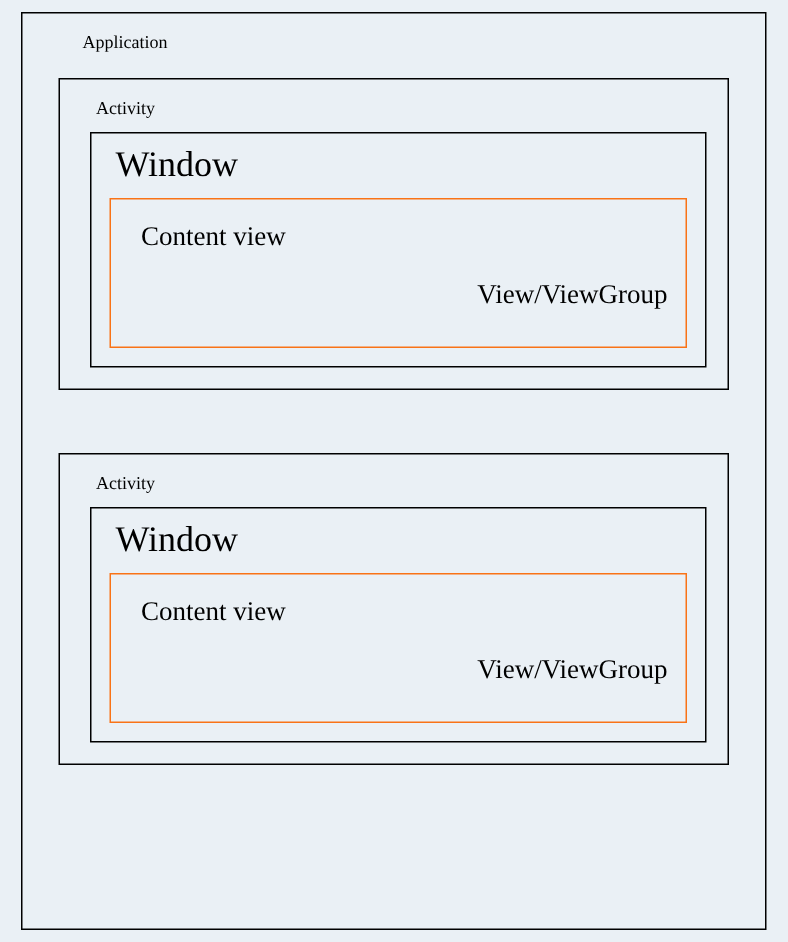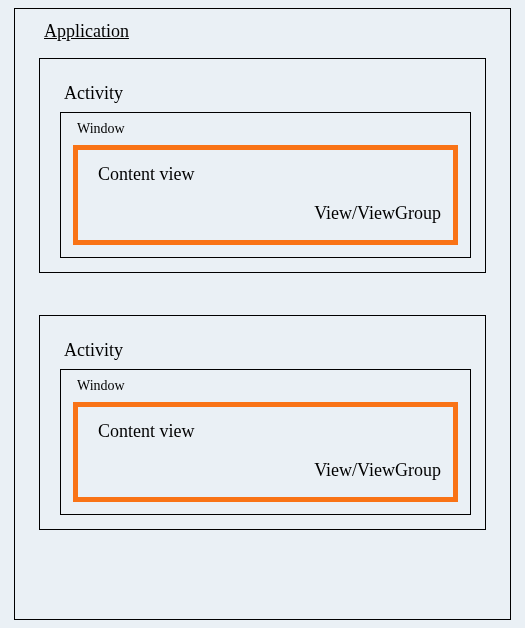--- a/index.html
+++ b/index.html
@@ -21,49 +21,48 @@
     top: 8px;
     right: 14px;
     bottom: 8px;
     border: 1px solid #000;
     box-sizing: border-box;
     padding-top: 12px;
     padding-left: 24px;
     padding-right: 24px;
   }
   .app-label {
-    font-size: 18px;
-    margin-left: 5px;
+    font-size: 12px;
+    margin-left: 16px;
     margin-bottom: 16px;
-    text-decoration: underline;
   }
   .activity {
     border: 1px solid #000;
     box-sizing: border-box;
     padding: 10px 14px 14px 20px;
     margin-bottom: 42px;
   }
   .activity:last-child {
     margin-bottom: 0;
   }
   .activity-label {
-    font-size: 18px;
-    margin: 14px 0 8px 4px;
+    font-size: 12px;
+    margin: 2px 0 8px 4px;
   }
   .window {
     border: 1px solid #000;
     box-sizing: border-box;
     padding: 8px 12px 12px 12px;
   }
   .window-label {
-    font-size: 14px;
+    font-size: 24px;
     margin: 0 0 8px 4px;
   }
   .content-view {
-    border: 5px solid #f97316;
+    border: 1px solid #f97316;
     box-sizing: border-box;
     padding: 10px 12px 14px 16px;
     min-height: 100px;
   }
   .content-label {
     font-size: 18px;
     margin: 4px 0 18px 4px;
   }
   .view-group {
     font-size: 18px;

